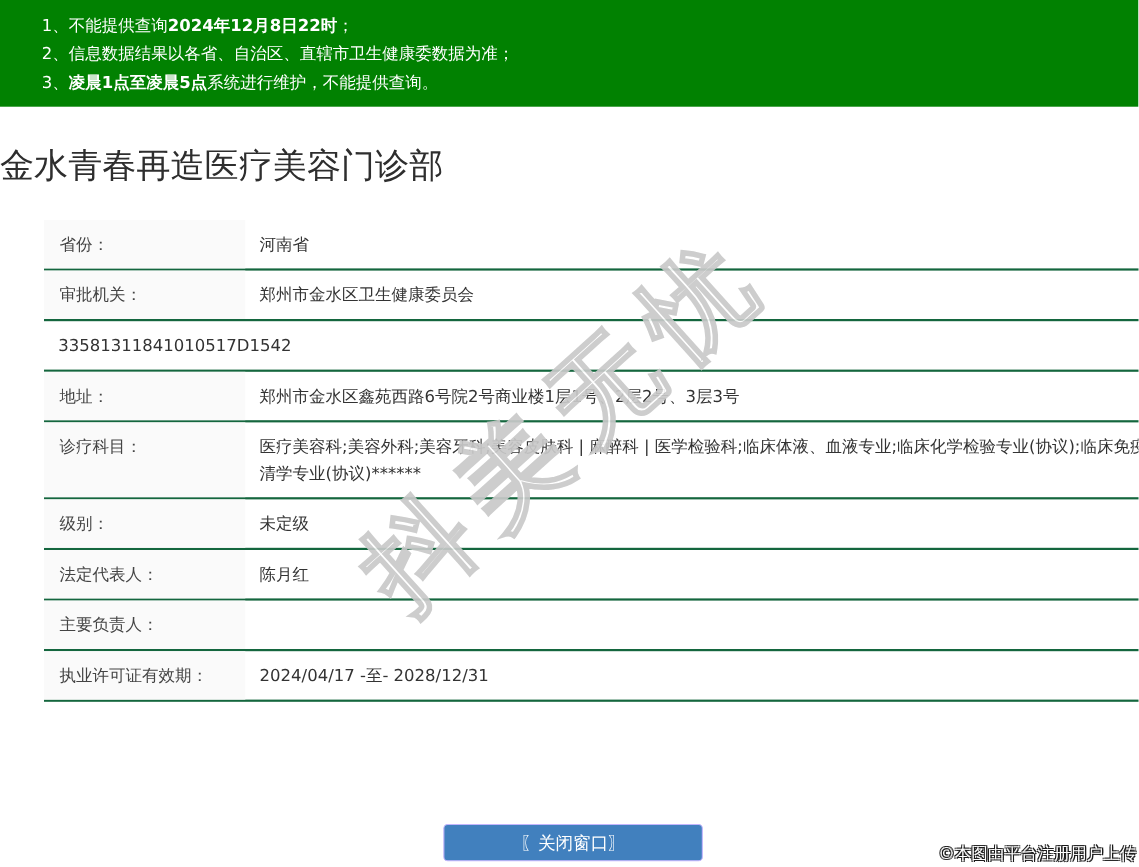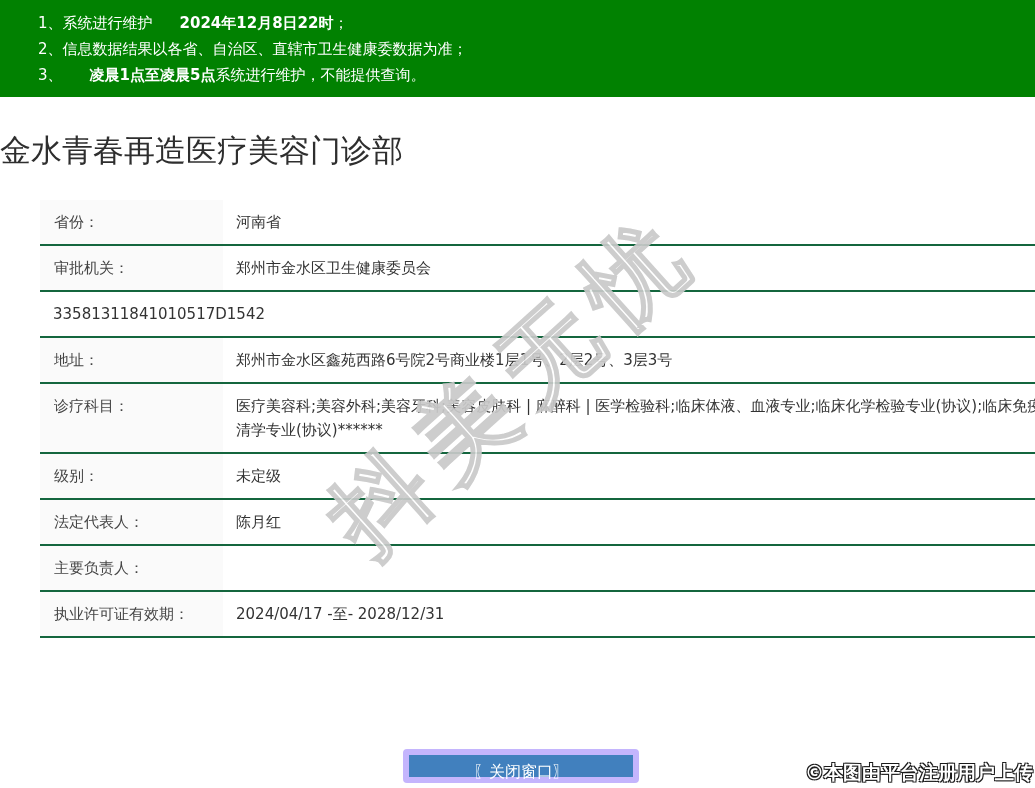--- a/index.html
+++ b/index.html
@@ -9,21 +9,21 @@
     font-family:"DejaVu Sans","Liberation Sans",sans-serif;
   }
 
   
   .notice {
     background:#018101; color:#ffffff;
     padding:10px 10px 9px 38px;
     font-size:15px;
   }
   .notice-line { line-height:26px; white-space:nowrap; }
-  .notice-line .b { font-weight:700;padding-left:27px; }
+  .notice-line .b { font-weight:700; }
 
   
   .page-title {
     margin:0; padding:33px 0 0 0; height:50px;
     text-align:left; font-size:31px; font-weight:400; color:#2e2e2e;
   }
 
   
   .info-table { width:1035px; margin-top:20px;padding-left:40px; }
   .info-row {
@@ -55,39 +55,39 @@
     font-size:95px; letter-spacing:18px; font-weight:700;
     color:#ffffff; opacity:0.92;
     -webkit-text-stroke:2px #c9c9c9;
     text-shadow:0 0 1px #c9c9c9;
   }
 
   
   .close-btn {
     position:absolute; left:403px; top:749px; width:236px; height:34px;
     box-sizing:border-box;
-    background:#4180be; border:6px solid #c4b5fd; border-radius:4px;
+    background:#4180be; border:1px solid #c4b5fd; border-radius:4px;
     color:#ffffff; font-size:16px; line-height:32px; text-align:center;
     cursor:pointer; z-index:6;
     font-family:"DejaVu Sans","Liberation Sans",sans-serif;
   }
 
   
   .credit {
     position:absolute; right:2px; bottom:2px; z-index:7;
-    font-size:19px; font-weight:700; color:#ffffff;
+    font-size:15px; font-weight:400; color:#ffffff;
     text-shadow:-1px -1px 0 #1a1a1a, 1px -1px 0 #1a1a1a,
                 -1px 1px 0 #1a1a1a, 1px 1px 0 #1a1a1a;
   }
 </style>
 </head>
 <body>
 
 <div class="notice">
-  <div class="notice-line"><span>1、</span><span>系统进行维护</span><span class="b">2024年12月8日22时</span><span>；</span></div>
+  <div class="notice-line"><span>1、</span><span>不能提供查询</span><span class="b">2024年12月8日22时</span><span>；</span></div>
   <div class="notice-line"><span>2、</span><span>信息数据结果以各省、自治区、直辖市卫生健康委数据为准；</span><span class="b"></span><span></span></div>
   <div class="notice-line"><span>3、</span><span></span><span class="b">凌晨1点至凌晨5点</span><span>系统进行维护，不能提供查询。</span></div>
 </div>
 
 <h1 class="page-title">金水青春再造医疗美容门诊部</h1>
 
 <div class="info-table">
   <div class="info-row">
     <div class="info-label">省份：</div>
     <div class="info-value">河南省</div>

